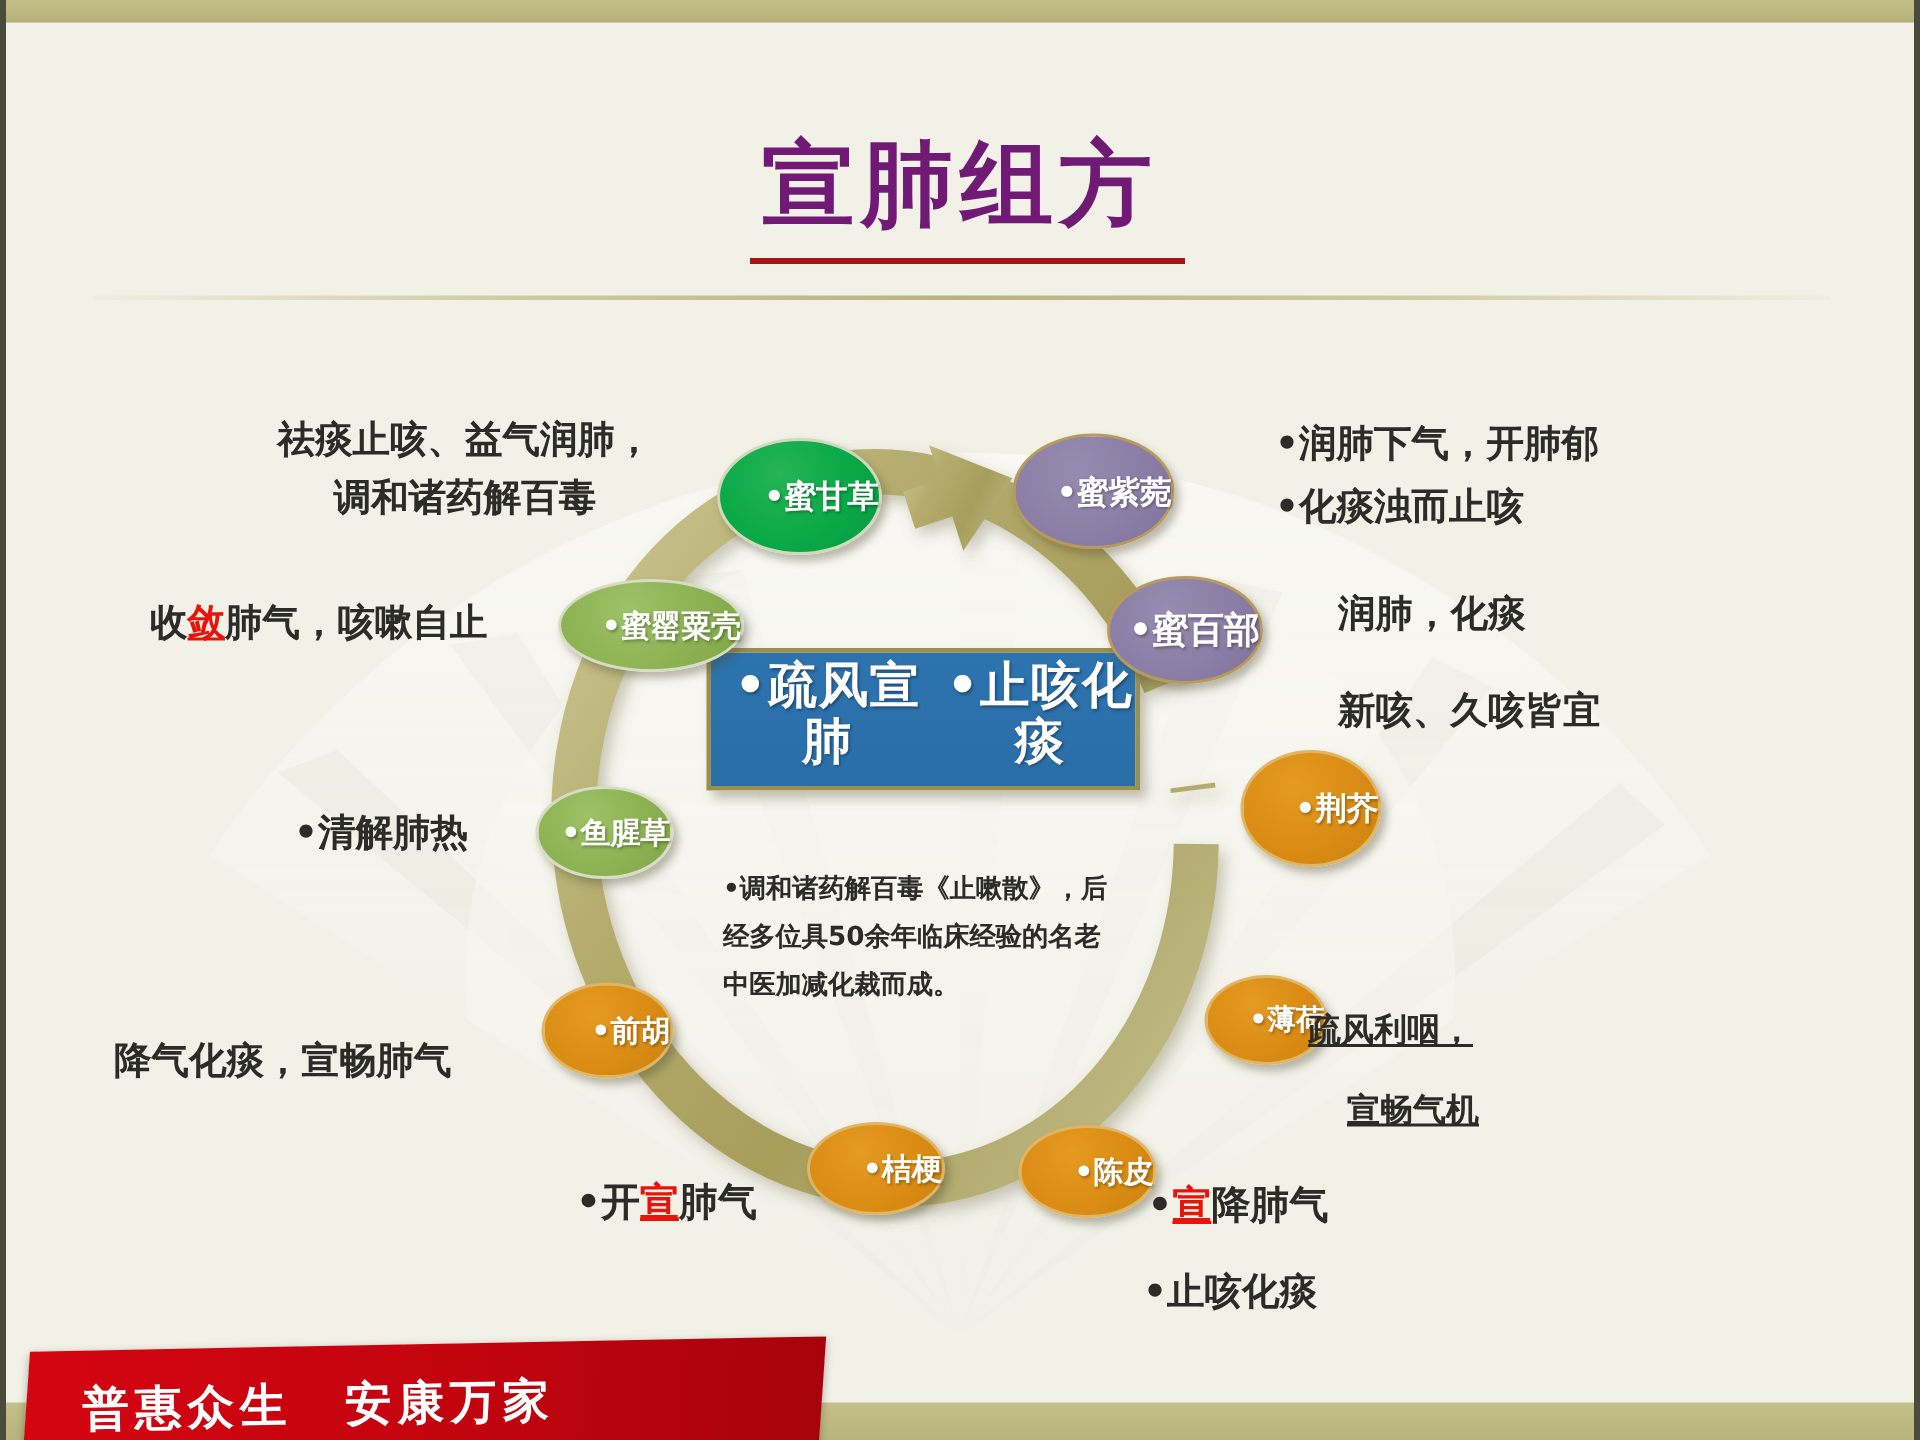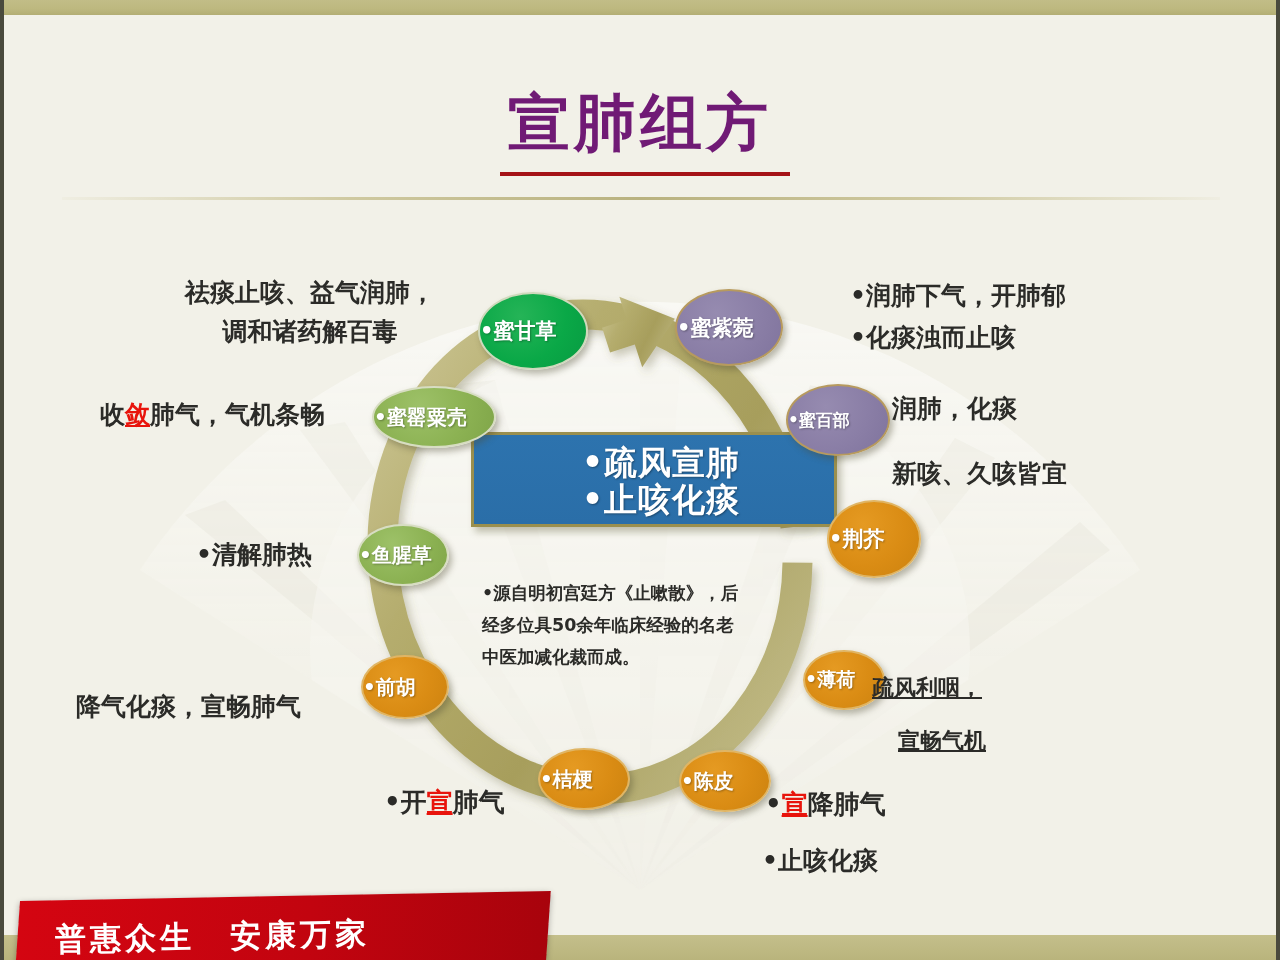--- a/index.html
+++ b/index.html
@@ -33,43 +33,43 @@
   }
   .title-rule{position:absolute;left:500px;top:172px;width:290px;height:4px;background:#a51317;}
   .divider{position:absolute;left:62px;top:197px;width:1158px;height:3px;
     background:linear-gradient(90deg,rgba(214,209,170,.1) 0%,#cfc9a0 25%,#b9b27f 50%,#cfc9a0 75%,rgba(214,209,170,.1) 100%);}
 
   
   .ring-wrap{position:absolute;left:330px;top:270px;width:520px;height:560px;}
 
   
   .center-box{
-    position:absolute;left:471px;top:432px;width:366px;height:95px;
+    position:absolute;left:471px;top:432px;width:289px;height:95px;
     background:linear-gradient(180deg,#2d73ae 0%,#2a6ea8 100%);
     border:3px solid #9a8f4e;
     box-shadow:4px 5px 7px rgba(90,85,50,.35);
-    display:flex;flex-direction:column;justify-content:center;
+    display:flex;flex-direction:row;justify-content:center;
     padding:4px 0 0 0;box-sizing:border-box;
   }
   .center-line{
     color:#ffffff;font-size:33px;font-weight:bold;line-height:1.12;
     text-align:center;letter-spacing:1px;padding-left:14px;
     text-shadow:1px 1px 2px rgba(0,0,0,.35);
   }
 
   
   .source{
     position:absolute;left:482px;top:578px;width:266px;
     font-size:17.5px;font-weight:bold;color:#2b2b28;line-height:1.82;
     text-align:left;
   }
 
   
   .node{
-    position:absolute;display:flex;align-items:center;justify-content:flex-start;
+    position:absolute;display:flex;align-items:center;justify-content:flex-end;
     border-radius:50%;color:#fff;font-weight:bold;white-space:nowrap;
     box-shadow:3px 4px 6px rgba(80,75,50,.38);
     text-shadow:1px 1px 2px rgba(0,0,0,.3);
     box-sizing:border-box;
   }
   .n-green{background:radial-gradient(circle at 38% 30%,#25b457 0%,#0aa847 55%,#079a41 100%);
            border:2px solid #cfd9bc;}
   .n-ltgreen{background:radial-gradient(circle at 38% 30%,#9dc168 0%,#8cb253 55%,#7fa548 100%);
              border:2px solid #d7ddc2;}
   .n-purple{background:radial-gradient(circle at 38% 30%,#968bb0 0%,#8a7ea6 55%,#7f739c 100%);
@@ -160,31 +160,31 @@
         <path d="M300 46 L300 22 L346 60 L300 96 L300 72 L274 72 L274 46 Z" fill="url(#ringG)" transform="rotate(-18 310 58)"></path>
       </g>
     </svg>
   </div>
 
   <div class="center-box">
     <div class="center-line">•疏风宣肺</div>
     <div class="center-line">•止咳化痰</div>
   </div>
 
-  <div class="source">•源自明初宫廷方《止嗽散》，后经多位具50余年临床经验的名老中医加减化裁而成。</div>
+  <div class="source">•调和诸药解百毒《止嗽散》，后经多位具50余年临床经验的名老中医加减化裁而成。</div>
 
   <div class="node n-green" style="left:478px;top:292px;width:110px;height:78px;font-size:21px;">
     <span>•蜜甘草</span>
   </div>
 
   <div class="node n-purple" style="left:675px;top:289px;width:108px;height:77px;font-size:21px;">
     <span>•蜜紫菀</span>
   </div>
 
-  <div class="node n-purple" style="left:786px;top:384px;width:104px;height:72px;font-size:17px;">
+  <div class="node n-purple" style="left:738px;top:384px;width:104px;height:72px;font-size:24px;">
     <span>•蜜百部</span>
   </div>
 
   <div class="node n-orange" style="left:827px;top:500px;width:94px;height:78px;font-size:21px;">
     <span>•荆芥</span>
   </div>
 
   <div class="node n-orange" style="left:803px;top:650px;width:82px;height:60px;font-size:19px;">
     <span>•薄荷</span>
   </div>
@@ -208,21 +208,21 @@
   <div class="node n-ltgreen" style="left:372px;top:386px;width:124px;height:62px;font-size:20px;">
     <span>•蜜罂粟壳</span>
   </div>
 
   <div class="anno" style="left:150px;top:274px;width:320px;font-size:25px;text-align:center;">
     <div>祛痰止咳、益气润肺，</div>
     <div>调和诸药解百毒</div>
   </div>
 
   <div class="anno" style="left:100px;top:396px;font-size:25px;">
-    <span>收</span><span class="hl">敛</span><span>肺气，气机条畅</span>
+    <span>收</span><span class="hl">敛</span><span>肺气，咳嗽自止</span>
   </div>
 
   <div class="anno" style="left:196px;top:536px;font-size:25px;">
     <span>•清解肺热</span>
   </div>
 
   <div class="anno" style="left:76px;top:688px;font-size:25px;">
     <span>降气化痰，宣畅肺气</span>
   </div>
 

